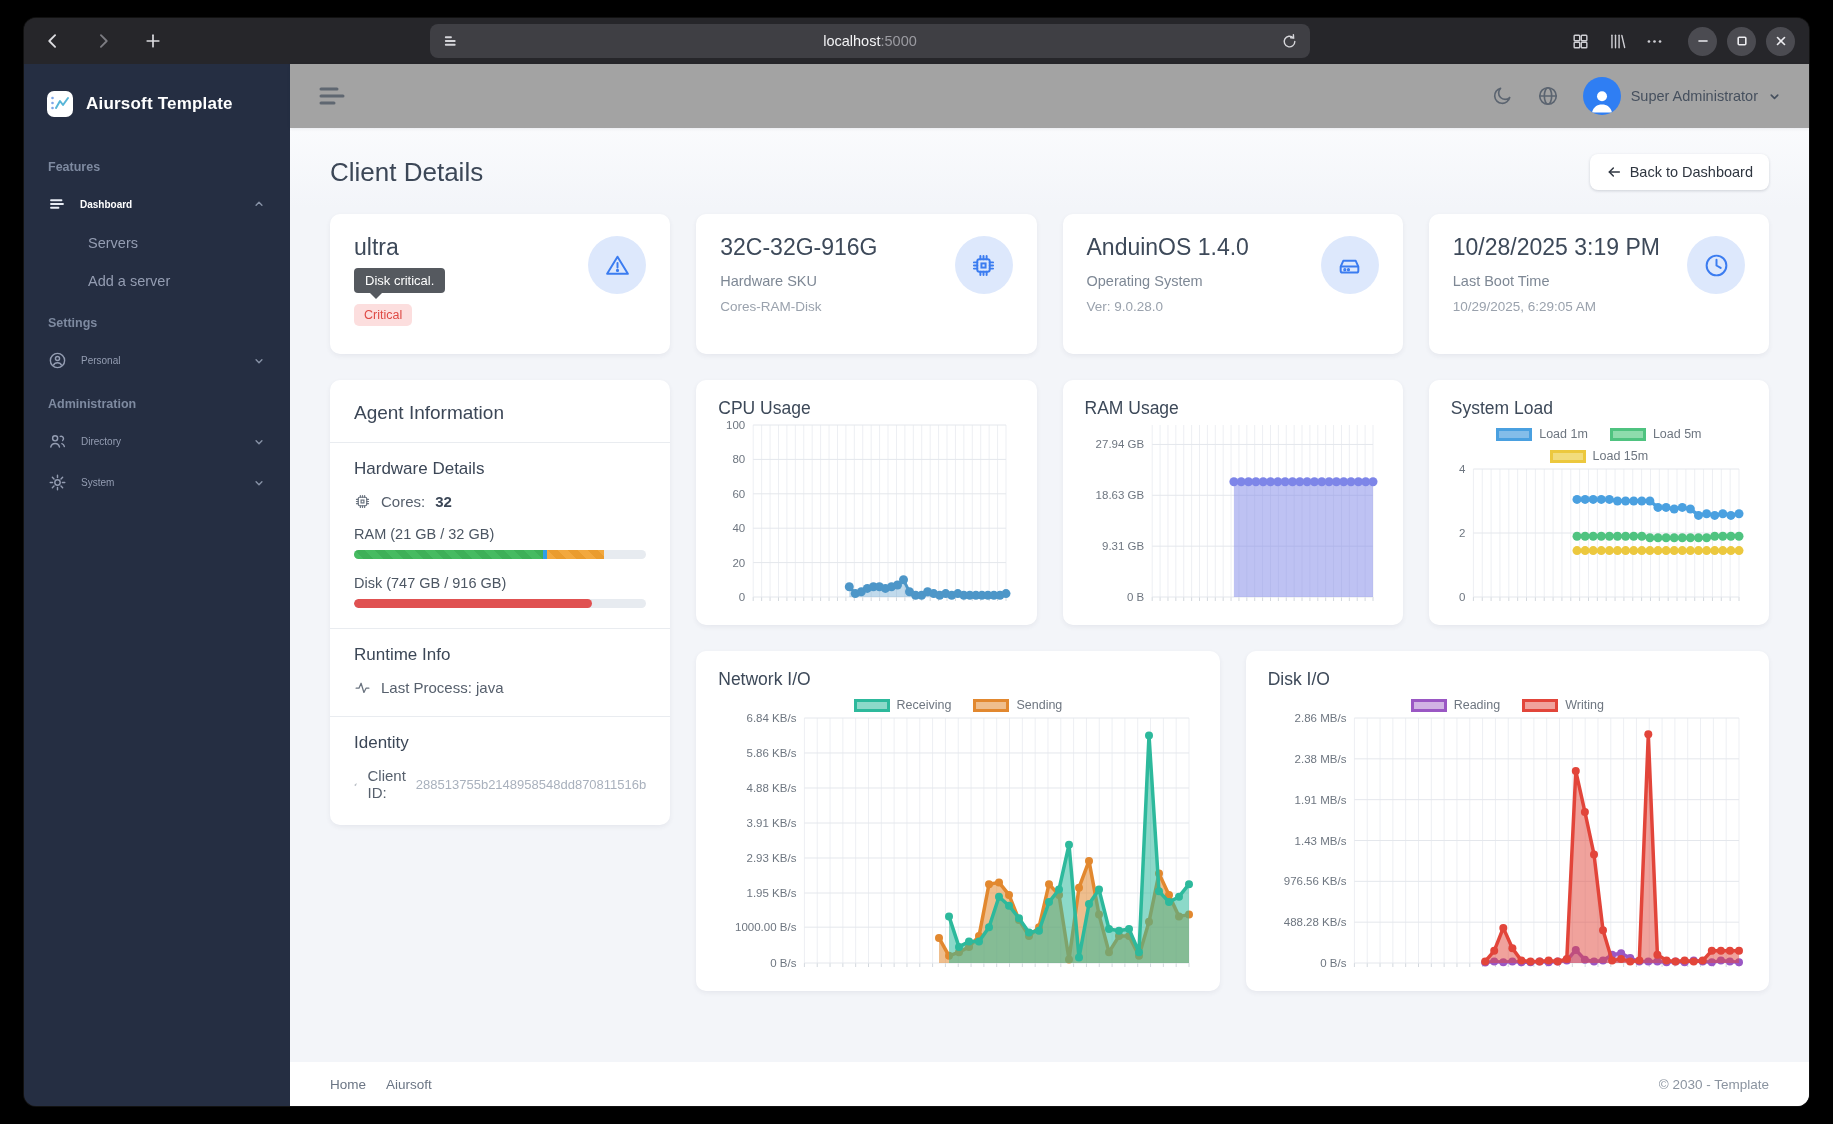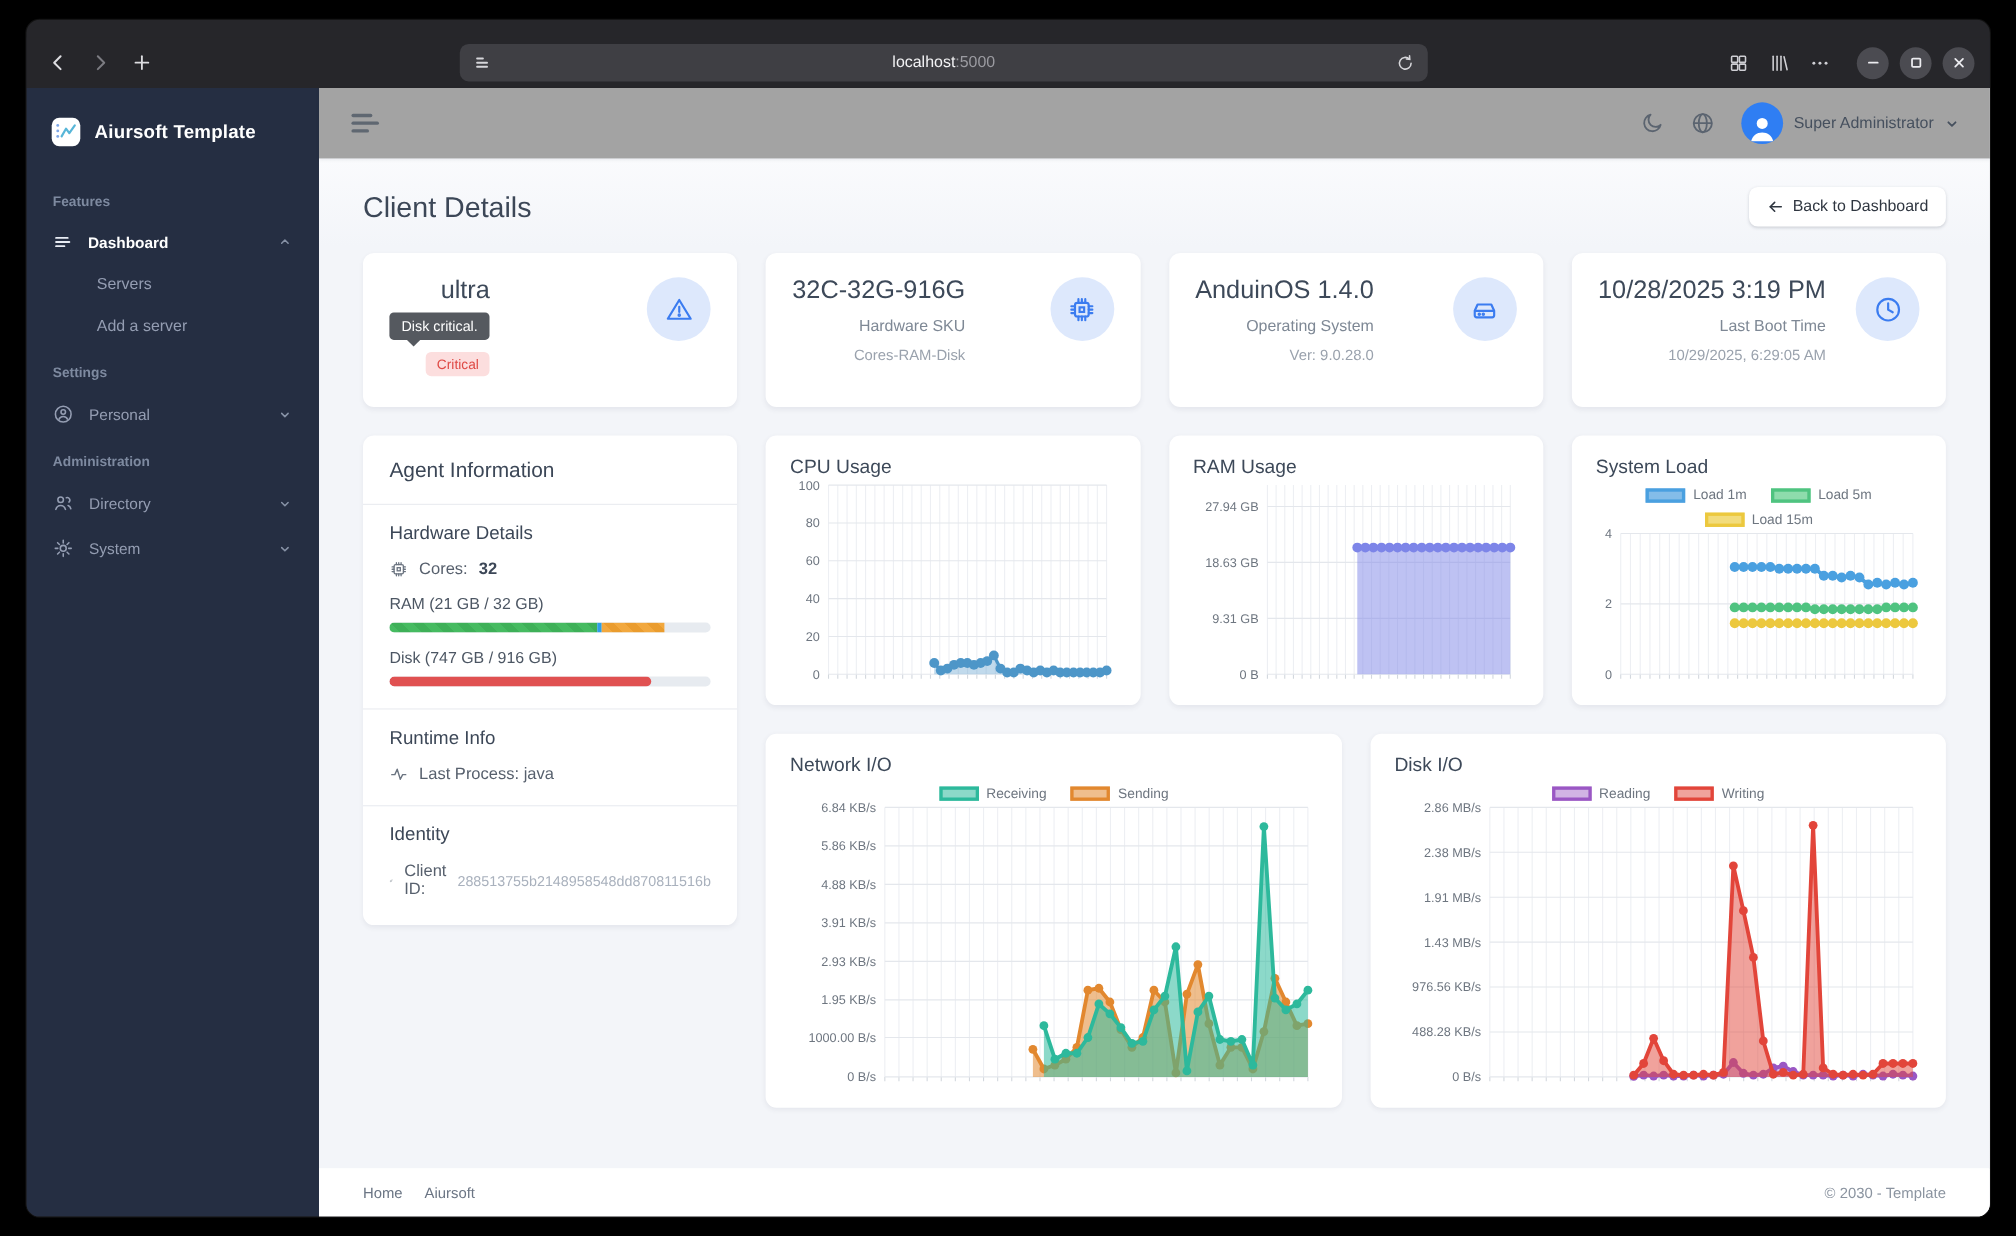--- a/index.html
+++ b/index.html
@@ -1,48 +1,48 @@
 <!DOCTYPE html>
 <html><head>
 <meta charset="utf-8">
 <style>
   html,body{margin:0;padding:0;width:1833px;height:1124px;background:#000;font-family:"Liberation Sans",sans-serif;}
   *{box-sizing:border-box;}
   .window{position:absolute;left:24px;top:18px;width:1785px;height:1088px;border-radius:12px;overflow:hidden;background:#26262a;display:flex;flex-direction:column;box-shadow:0 0 0 1px #111;}
   
-  .chrome{height:46px;flex-shrink:0;display:flex;align-items:center;padding:0 14px;background:#26262a;gap:8px;margin-top:16px;}
+  .chrome{height:46px;flex-shrink:0;display:flex;align-items:center;padding:0 14px;background:#26262a;gap:20px;}
   .nav-btn{width:30px;height:30px;display:flex;align-items:center;justify-content:center;color:#dcdce0;}
   .nav-btn.fwd{color:#7c7c82;}
   .urlbar{flex:1;max-width:880px;margin:0 auto;height:34px;background:#3f3f44;border-radius:8px;display:flex;align-items:center;padding:0 12px;color:#fff;}
   .url-center{flex:1;text-align:center;font-size:14.5px;color:#f3f3f5;}
   .url-port{color:#9b9ba1;}
   .chrome-right{display:flex;align-items:center;gap:18px;color:#cfcfd4;}
   .win-btns{display:flex;gap:10px;margin-left:6px;}
   .win-btn{width:29px;height:29px;border-radius:50%;background:#4b4b51;display:flex;align-items:center;justify-content:center;color:#ececf0;}
   
   .app{flex:1;display:flex;min-height:0;}
   .sidebar{width:266px;flex-shrink:0;background:#252e42;padding:16px 0;display:flex;flex-direction:column;}
   .brand{display:flex;align-items:center;gap:12px;padding:10px 22px 26px;}
   .brand-name{color:#fff;font-size:17px;font-weight:700;letter-spacing:.2px;}
   .sec-label{color:#7e8aa0;font-size:12.5px;padding:16px 24px 10px;font-weight:bold;}
-  .side-item{display:flex;align-items:center;gap:14px;padding:11px 24px;color:#949db2;font-size:14px;cursor:pointer;}
+  .side-item{display:flex;align-items:center;gap:14px;padding:11px 24px;color:#949db2;font-size:10px;cursor:pointer;}
   .side-item.active{color:#fff;font-weight:600;}
   .side-item .chev{margin-left:auto;color:#8792a6;}
   .side-sub{display:block;padding:11px 24px 11px 64px;color:#949db2;font-size:14.5px;cursor:pointer;}
   .main{flex:1;display:flex;flex-direction:column;min-width:0;background:#f4f6f9;}
   .topbar{height:64px;flex-shrink:0;background:#a3a3a3;display:flex;align-items:center;padding:0 28px;box-shadow:0 1px 3px rgba(30,40,60,.08);position:relative;z-index:3;}
   .topbar-right{margin-left:auto;display:flex;align-items:center;gap:24px;color:#5b6470;}
   .avatar{width:38px;height:38px;border-radius:50%;background:#2f7ef3;display:flex;align-items:end;justify-content:center;overflow:hidden;}
   .user{display:flex;align-items:center;gap:10px;color:#46505e;font-size:14.5px;cursor:pointer;}
   .content{flex:1;padding:26px 40px 0;background:linear-gradient(#fafbfd,#f3f5f9 80px);overflow:hidden;}
   .page-head{display:flex;align-items:center;justify-content:space-between;margin-bottom:24px;}
   .page-title{font-size:26px;color:#3c4757;font-weight:500;}
   .back-btn{background:#fff;border:none;border-radius:8px;padding:10px 16px;font-size:14.5px;color:#2f3640;box-shadow:0 1px 3px rgba(30,40,60,.18);display:flex;gap:8px;align-items:center;cursor:pointer;font-family:inherit;}
   .card{background:#fff;border-radius:10px;box-shadow:0 2px 5px rgba(50,60,80,.07);}
-  .stat-row{display:flex;gap:26px;text-align:right;}
+  .stat-row{display:flex;gap:26px;}
   .stat-card{flex:1;height:140px;padding:20px 24px;display:flex;justify-content:space-between;align-items:flex-start;}
   .stat-title{font-size:23px;color:#3d4959;font-weight:500;}
   .stat-sub{font-size:14.5px;color:#7e8895;margin-top:12px;}
   .stat-detail{font-size:13.5px;color:#9aa2ad;margin-top:10px;}
   .icon-circle{width:58px;height:58px;border-radius:50%;background:#dde8fc;color:#3b7cf0;display:flex;align-items:center;justify-content:center;flex-shrink:0;margin-top:2px;}
   .tooltip{display:inline-block;position:relative;background:#55595f;color:#fff;padding:5px 11px;border-radius:4px;font-size:13px;margin:7px 0 11px;}
   .tooltip::after{content:"";position:absolute;left:16px;top:100%;border:6px solid transparent;border-top-color:#55595f;}
   .badge{display:inline-block;background:#fcdede;color:#df4a45;font-size:12.5px;padding:4px 10px;border-radius:5px;}
   .row2{display:flex;gap:26px;margin-top:26px;align-items:flex-start;}
   .agent-card{width:calc((100% - 78px)/4);flex-shrink:0;padding-bottom:4px;}

